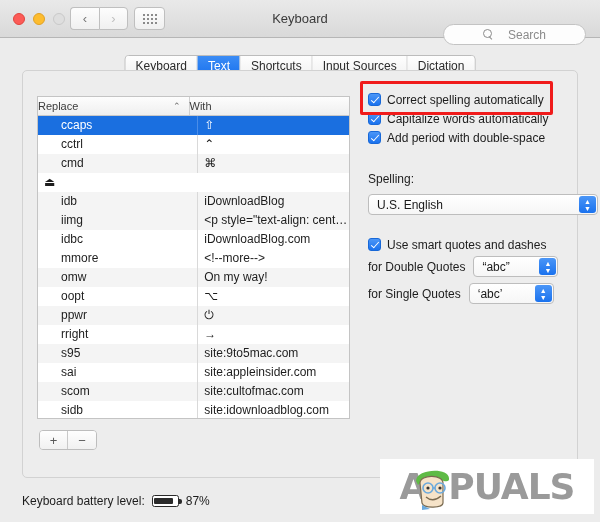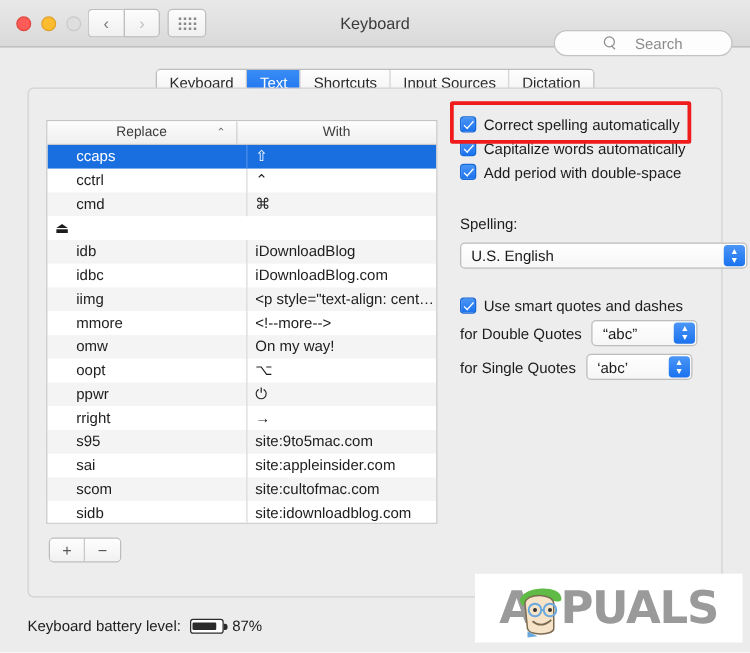--- a/index.html
+++ b/index.html
@@ -118,21 +118,21 @@
     border: 1px solid #c4c4c4;
     overflow: hidden;
   }
   #thead {
     display: flex; height: 19px;
     background: linear-gradient(to bottom, #fdfdfd, #efefef);
     border-bottom: 1px solid #c8c8c8;
     font-size: 11px; color: #3c3c3c;
   }
   #thead .th {
-    height: 18px; line-height: 18px; text-align: center;
+    height: 18px; line-height: 18px; 
     position: relative;
   }
   #thead .th.replace { width: 152px; border-right: 1px solid #cfcfcf; }
   #thead .th.with    { width: 160px; }
   #thead .sortarrow {
     position: absolute; right: 8px; top: 0; font-size: 9px; color: #6a6a6a;
   }
   .trow { display: flex; height: 19px; font-size: 12px; color: #1d1d1d; }
   .trow .c1 { width: 152px; padding-left: 6px; line-height: 19px;
               border-right: 1px solid #d9d9d9; overflow: hidden;
@@ -327,27 +327,27 @@
           <div class="c1">cmd</div>
           <div class="c2">⌘</div>
         </div>
         <div class="trow odd">
           <div class="c2">⏏</div>
         </div>
         <div class="trow even">
           <div class="c1">idb</div>
           <div class="c2">iDownloadBlog</div>
         </div>
+        <div class="trow even">
+          <div class="c1">iimg</div>
+          <div class="c2">&lt;p style="text-align: cente…</div>
+        </div>
         <div class="trow odd">
           <div class="c1">idbc</div>
           <div class="c2">iDownloadBlog.com</div>
-        </div>
-        <div class="trow even">
-          <div class="c1">iimg</div>
-          <div class="c2">&lt;p style="text-align: cente…</div>
         </div>
         <div class="trow odd">
           <div class="c1">mmore</div>
           <div class="c2">&lt;!--more--&gt;</div>
         </div>
         <div class="trow even">
           <div class="c1">omw</div>
           <div class="c2">On my way!</div>
         </div>
         <div class="trow odd">

